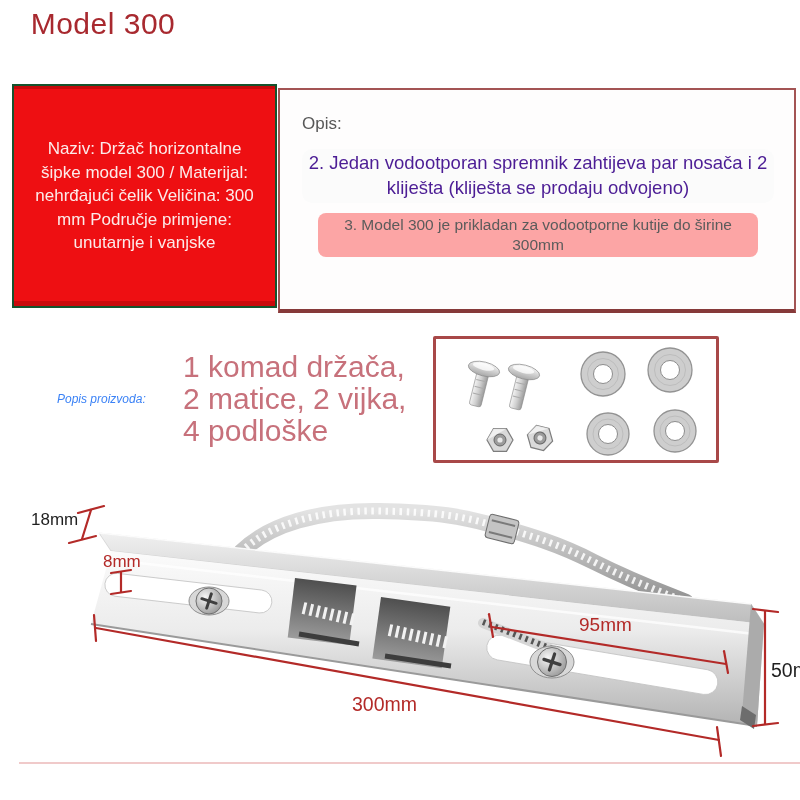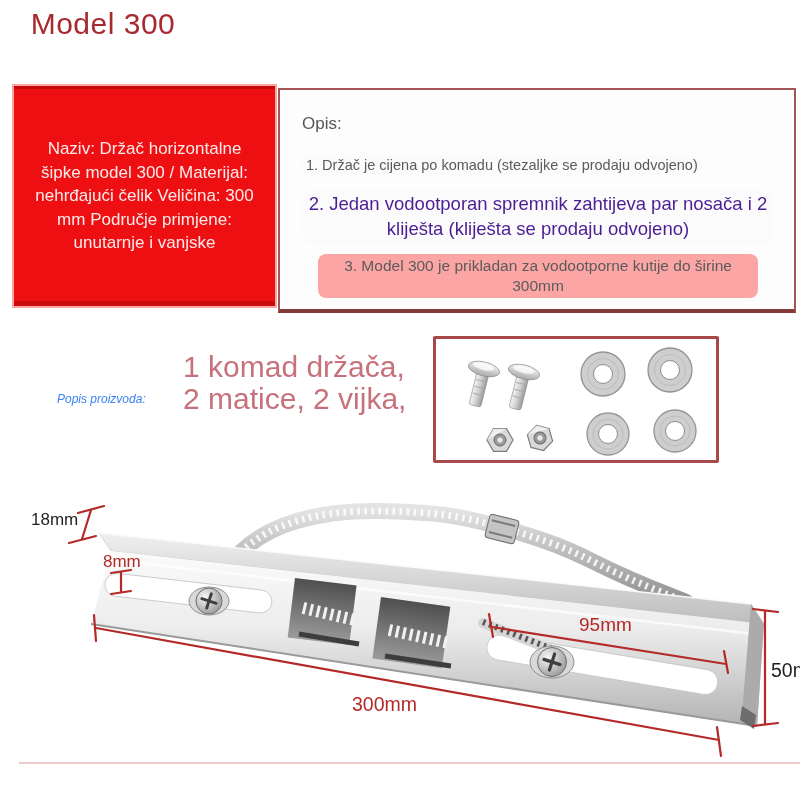--- a/index.html
+++ b/index.html
@@ -13,21 +13,21 @@
   
   .model-title{
     position:absolute;left:18px;top:6px;width:170px;
     font-size:30px;line-height:36px;text-align:center;
     color:#a8292f;font-weight:500;letter-spacing:.5px;
   }
 
   
   .spec-box{
     position:absolute;left:12px;top:84px;width:265px;height:224px;
-    background:#ee0f12;border:2px solid #fca5a5;box-sizing:border-box;
+    background:#ee0f12;border:2px solid #14532d;box-sizing:border-box;
     display:flex;align-items:center;justify-content:center;
     box-shadow:inset 0 3px 0 rgba(120,0,0,.35), inset 0 -5px 0 rgba(120,0,0,.3);
   }
   .spec-box .spec-text{
     color:#fcebea;font-size:17px;line-height:1.38;text-align:center;
     padding:0 12px;
   }
 
   
   .opis-box{
@@ -83,29 +83,29 @@
 <div class="canvas">
 
   <div class="model-title">Model 300</div>
 
   <div class="spec-box">
     <div class="spec-text">Naziv: Držač horizontalne šipke model 300 / Materijal: nehrđajući čelik Veličina: 300 mm Područje primjene: unutarnje i vanjske</div>
   </div>
 
   <div class="opis-box">
     <div class="opis-label">Opis:</div>
-    <div class="opis-item opis-item-1">1. Držač je cijena po komadu (stezaljke se prodaju odvojeno)</div>
     <div class="opis-item opis-item-2">2. Jedan vodootporan spremnik zahtijeva par nosača i 2 kliješta (kliješta se prodaju odvojeno)</div>
     <div class="opis-item opis-item-3">3. Model 300 je prikladan za vodootporne kutije do širine 300mm</div>
   </div>
 
   <div class="package-label">Popis proizvoda:</div>
   <div class="package-lines">
     <span>1 komad držača,</span>
     <span>2 matice, 2 vijka,</span>
+    <span>4 podloške</span>
   </div>
 
   <div class="hardware-box">
     <svg viewBox="0 0 280 121">
       <defs>
         <linearGradient id="gScrew" x1="0" y1="0" x2="1" y2="0">
           <stop offset="0" stop-color="#f4f4f4"></stop>
             <stop offset="0.5" stop-color="#cfcfcf"></stop>
             <stop offset="1" stop-color="#9a9a9a"></stop>
         </linearGradient>

